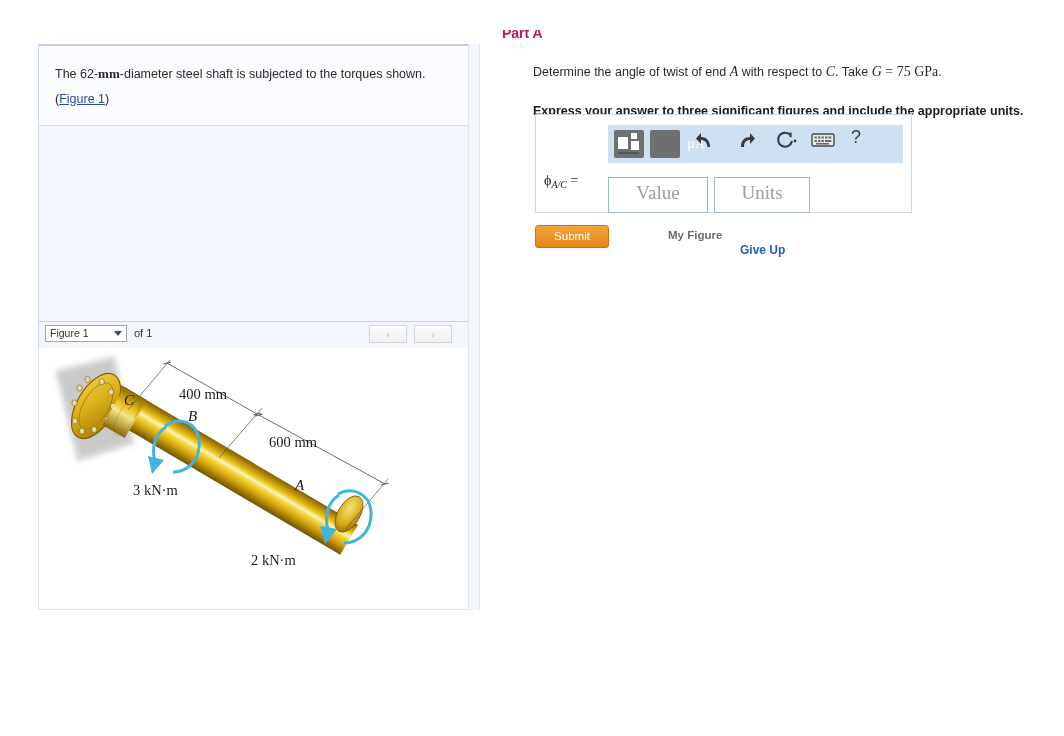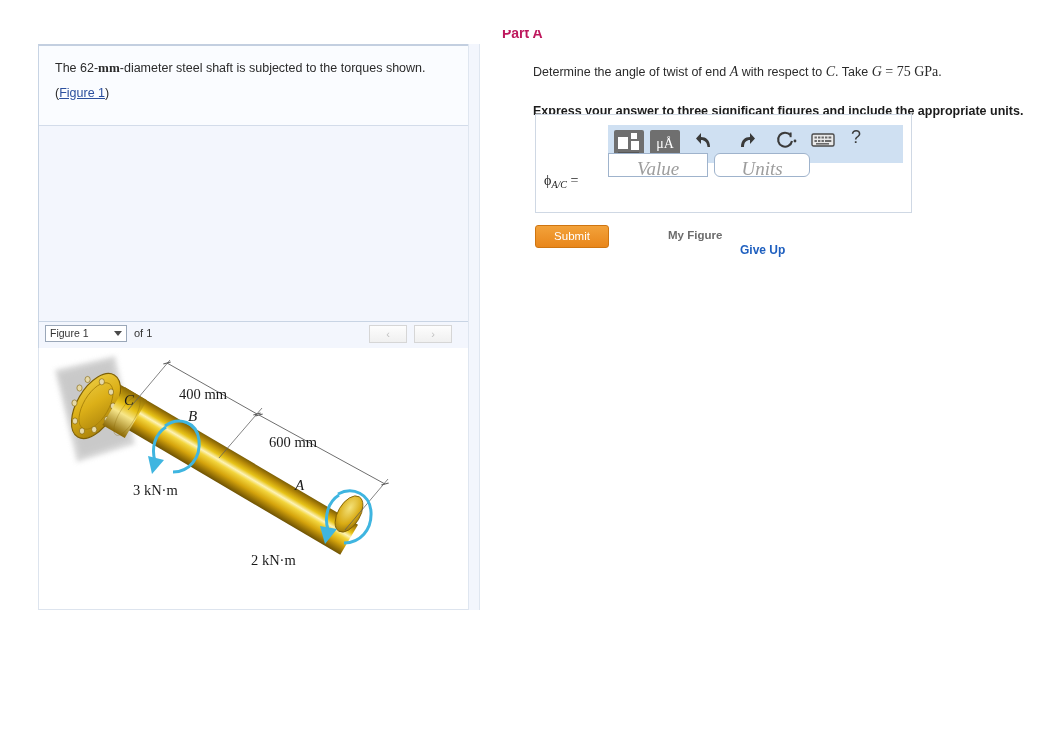--- a/index.html
+++ b/index.html
@@ -37,21 +37,21 @@
   }
   #problem-statement-box {
     position: absolute;
     left: 0;
     top: 0;
     right: 0;
     height: 80px;
     background: #fafcff;
     border-bottom: 1px solid #d3dcea;
     box-sizing: border-box;
-    padding: 14px 16px 0 16px;
+    padding: 20px 16px 0 16px;
   }
   .problem-text {
     font-size: 12.5px;
     line-height: 15.5px;
     color: #2b2b2b;
     font-family: "Liberation Sans", sans-serif;
   }
   .mm-bold {
     font-family: "Liberation Serif", serif;
     font-weight: bold;
@@ -234,20 +234,21 @@
   #tool-units { left: 42px; }
   #tool-units-label {
     position: absolute;
     left: 0; top: 0;
     width: 30px; height: 28px;
     color: #ffffff;
     font-family: "Liberation Serif", serif;
     font-size: 14px;
     text-align: center;
     line-height: 28px;
+    padding-left: 31px;
   }
   .tool-icon-plain {
     position: absolute;
     top: 6px;
     cursor: pointer;
     color: #3a3a3a;
   }
   #tool-undo  { left: 88px; }
   #tool-redo  { left: 130px; }
   #tool-reset { left: 168px; }
@@ -265,35 +266,34 @@
     top: 58px;
     font-family: "Liberation Serif", serif;
     font-size: 14px;
     color: #1c1c1c;
     white-space: nowrap;
   }
   .sub { font-size: 10px; vertical-align: -3px; font-style: italic; margin-top: 10px; }
 
   .answer-field {
     position: absolute;
-    top: 38px;
-    height: 24px;
+    top: 62px;
+    height: 36px;
     background: #ffffff;
     border: 1px solid #9fb3cc;
     box-sizing: border-box;
     font-family: "Liberation Serif", serif;
-    font-style: italic;
     font-size: 19px;
     color: #9d9d9d;
     text-align: center;
     line-height: 30px;
     cursor: text;
   }
   #value-field { left: 72px; width: 100px; }
-  #units-field { left: 178px; width: 96px; border-radius: 6px; }
+  #units-field { left: 178px; width: 96px; }
 
   #submit-button {
     position: absolute;
     left: 35px;
     top: 195px;
     width: 72px;
     height: 21px;
     background: linear-gradient(#f5a game, #e8881c);
     background: linear-gradient(#f3a23a, #e8861b);
     border: 1px solid #cf7510;

